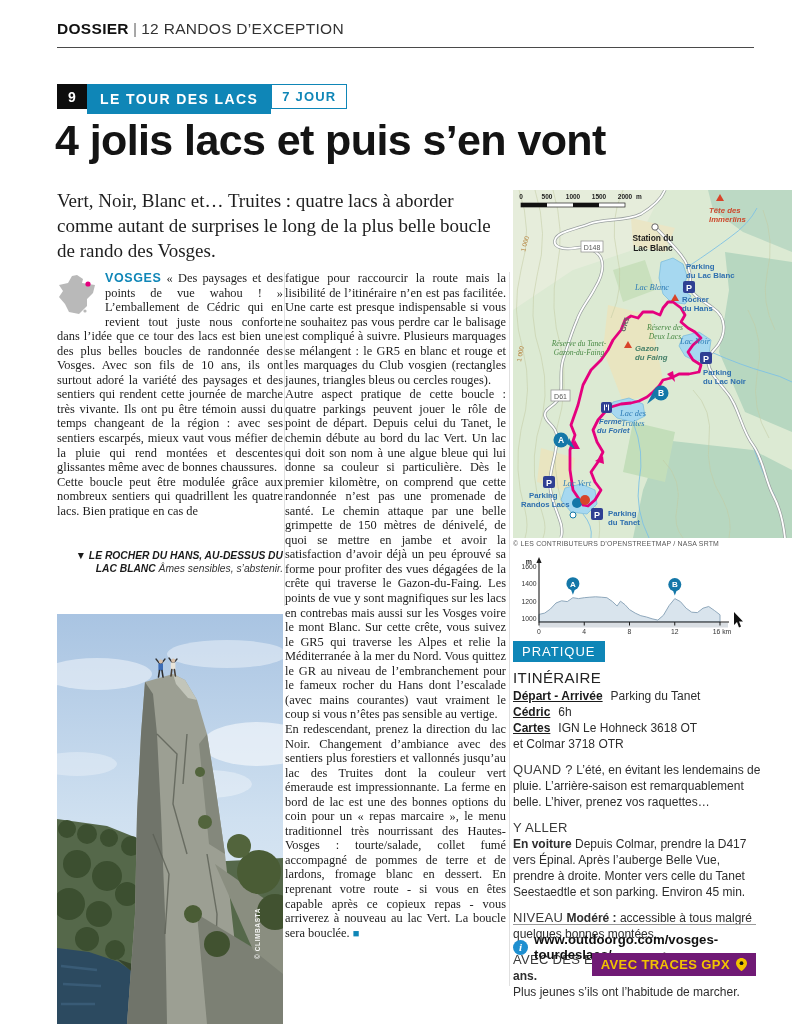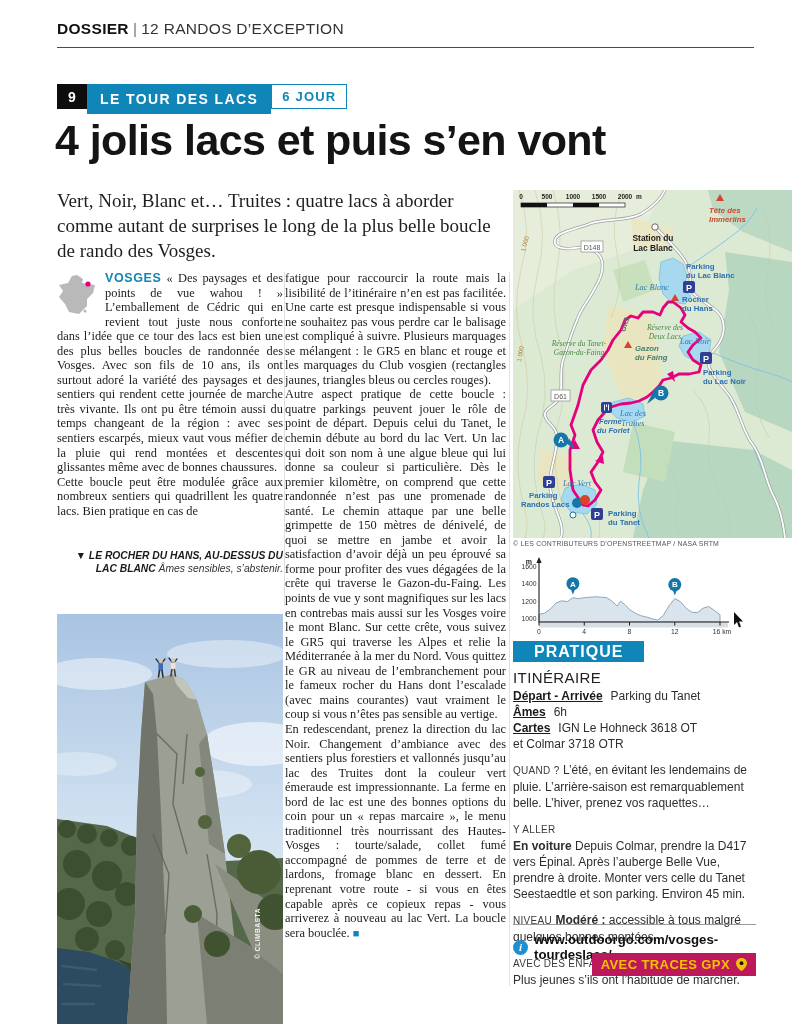--- a/index.html
+++ b/index.html
@@ -37,50 +37,50 @@
   .vrule{width:0;border-left:1px solid #e0e0e0;}
   
   .caption{left:57px;top:549px;width:226px;text-align:right;font-size:10.3px;line-height:13px;
            font-style:italic;color:#1a1a1a;}
   .caption b{font-style:italic;}
   .caption .cap-it{font-weight:400;color:#333;}
   
   .map-credit{left:513px;top:540px;width:280px;font-size:6.9px;letter-spacing:.2px;color:#555;}
   
   .sidebar{left:513px;top:641px;width:248px;font-size:12px;line-height:16px;color:#2e2e2e;}
-  .pr-badge{display:inline-block;background:#0f86b7;color:#fff;font-weight:700;font-size:16px;
-            letter-spacing:1px;padding:3px 21px 2px;}
+  .pr-badge{display:inline-block;background:#0f86b7;color:#fff;font-weight:400;font-size:13px;
+            letter-spacing:1px;padding:3px 9px 2px;}
   .pr-h1{font-size:15px;letter-spacing:.4px;color:#222;margin:8px 0 2px;}
   .pr-row{margin:0;}
   .pr-row b{color:#1a1a1a;margin-right:8px;text-decoration:underline;}
   .pr-sec{margin:10px 0 0;}
-  .pr-caps{font-size:10px;letter-spacing:.3px;color:#3a3a3a;}
+  .pr-caps{font-size:13px;letter-spacing:.3px;color:#3a3a3a;}
   .pr-lead{font-weight:700;}
   .foot-rule{left:513px;top:924px;width:243px;border-top:1px solid #9a9a9a;height:0;}
   .url-row{left:513px;top:932px;width:250px;display:flex;align-items:center;font-weight:700;
            font-size:13.2px;color:#101010;}
   .info-ic{width:15px;height:15px;border-radius:50%;background:#1e8fd0;color:#fff;display:inline-flex;
            align-items:center;justify-content:center;font-family:"Liberation Serif",serif;
            font-style:italic;font-weight:700;font-size:11px;margin-right:6px;flex:none;}
   .gpx{left:0;top:953px;width:756px;text-align:right;}
-  .gpx-badge{display:inline-flex;align-items:center;gap:6px;background:#be185d;color:#f2c200;
+  .gpx-badge{display:inline-flex;align-items:center;gap:6px;background:#701a75;color:#f2c200;
              font-weight:700;font-size:13px;letter-spacing:.4px;padding:4px 9px;}
 </style>
 </head>
 <body>
 
 <div class="abs kicker">
   <b>DOSSIER</b><span class="sep">|</span><span>12 RANDOS D’EXCEPTION</span>
 </div>
 <div class="abs kicker-rule"></div>
 
 <div class="abs badges">
   <div class="b-num">9</div>
   <div class="b-title">LE TOUR DES LACS</div>
-  <div class="b-dur">6 JOUR</div>
+  <div class="b-dur">7 JOUR</div>
 </div>
 
 <h1 class="abs headline" style="margin:0;">4 jolis lacs et puis s’en vont</h1>
 
 <p class="abs intro" style="margin:0;">Vert, Noir, Blanc et… Truites : quatre lacs à aborder comme autant de surprises le long de la plus belle boucle de rando des Vosges.</p>
 
 <div class="abs col col1">
   <p>
     <svg class="france" width="40" height="44" viewBox="0 0 40 44">
       <polygon points="20,2 26,6 25,10 38,12 36,20 30,26 30,33 22,41 12,39 8,31 2,24 6,18 2,12 11,10 15,3" fill="#b9b9b9"></polygon>
@@ -378,21 +378,21 @@
     <circle r="6.5" fill="#1477a8"></circle>
     <text y="2.8" text-anchor="middle" font-size="8" font-weight="bold" fill="#fff">B</text>
   </g>
   <polygon points="221,58 221,71 224,68 226,73.5 228,72.5 226,67.5 230,67.5" fill="#111"></polygon>
 </svg>
 
 <div class="abs sidebar">
   <span class="pr-badge">PRATIQUE</span>
   <div class="pr-h1">ITINÉRAIRE</div>
   <p class="pr-row"><b>Départ - Arrivée</b><span>Parking du Tanet</span></p>
-  <p class="pr-row"><b>Âmes</b><span>6h</span></p>
+  <p class="pr-row"><b>Cédric</b><span>6h</span></p>
   <p class="pr-row"><b>Cartes</b><span>IGN Le Hohneck 3618 OT</span><br><span>et Colmar 3718 OTR</span></p>
   <p class="pr-sec"><span class="pr-caps">QUAND ?</span> <span>L’été, en évitant les lendemains de pluie. L’arrière-saison est remarquablement belle. L’hiver, prenez vos raquettes…</span></p>
   <p class="pr-sec"><span class="pr-caps">Y ALLER</span><br>
      <span class="pr-lead">En voiture</span> <span>Depuis Colmar, prendre la D417 vers Épinal. Après l’auberge Belle Vue, prendre à droite. Monter vers celle du Tanet Seestaedtle et son parking. Environ 45 min.</span></p>
   <p class="pr-sec"><span class="pr-caps">NIVEAU</span> <span class="pr-lead">Modéré :</span> <span>accessible à tous malgré quelques bonnes montées.</span></p>
   <p class="pr-sec"><span class="pr-caps">AVEC DES ENFANTS ?</span> <span class="pr-lead">À partir de 10 ans.</span><br><span>Plus jeunes s’ils ont l’habitude de marcher.</span></p>
 </div>
 
 <div class="abs foot-rule"></div>
 <div class="abs url-row">

